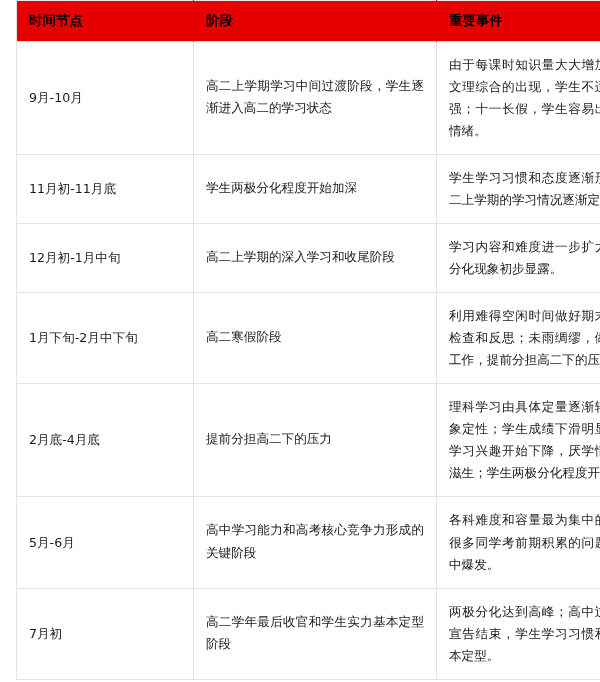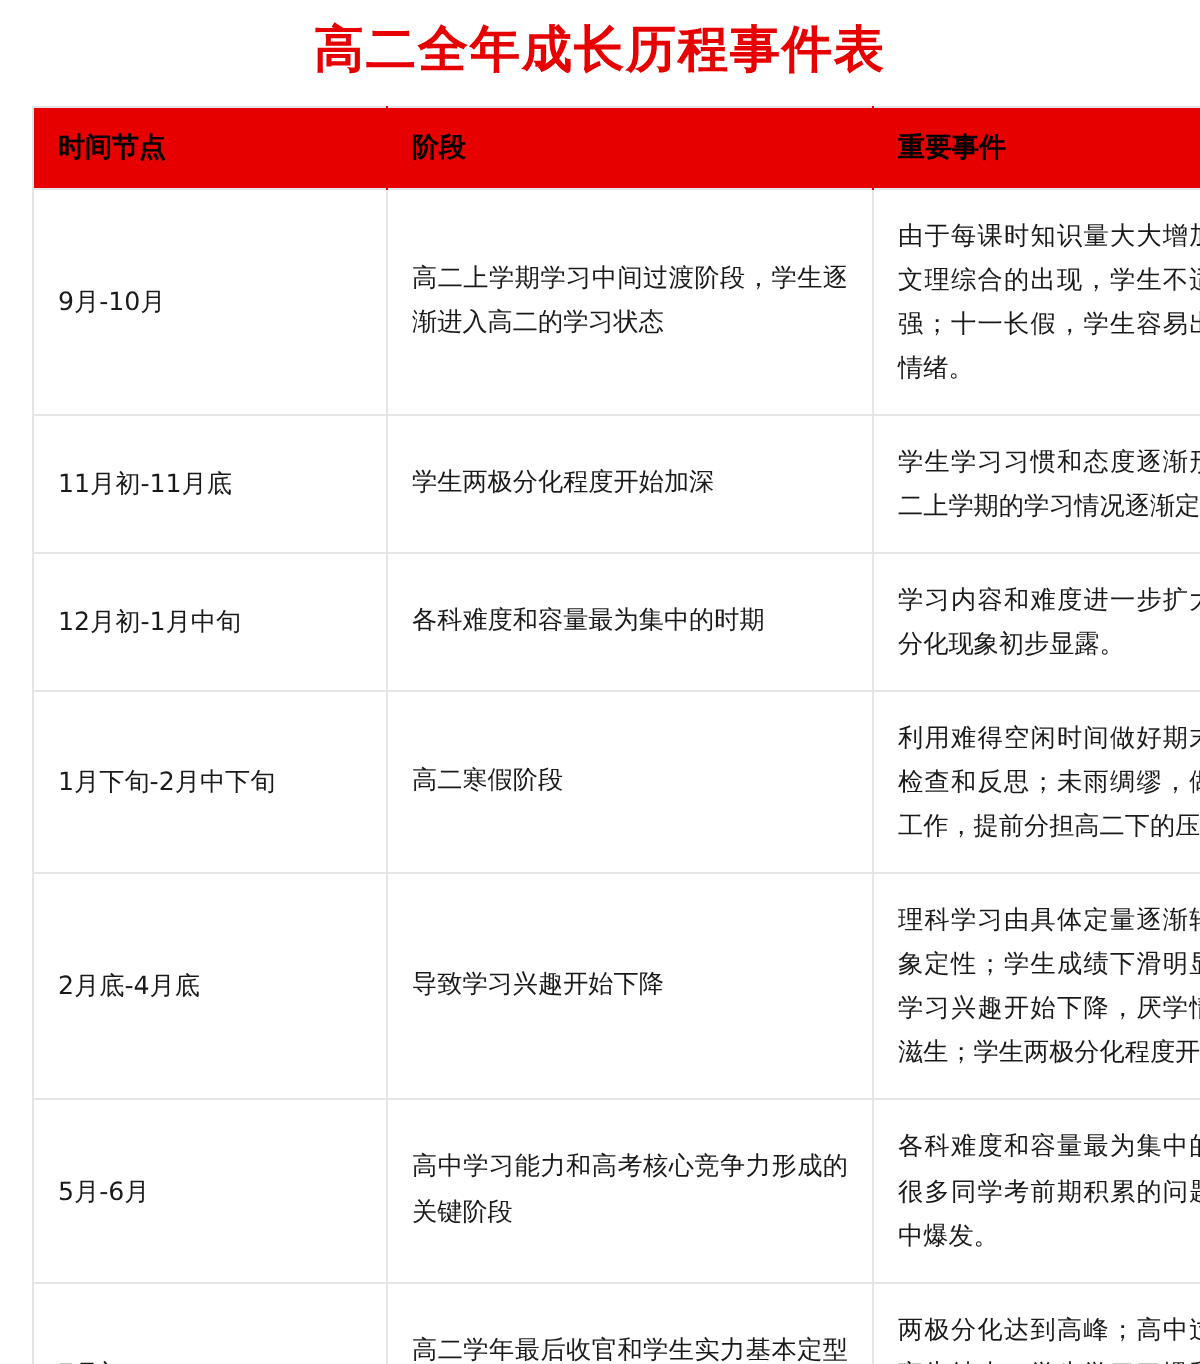--- a/index.html
+++ b/index.html
@@ -59,21 +59,20 @@
   table.grid td:last-child { border-right: none; }
   .col-time { width: 152px; }
   .col-stage { width: 218px; font-family: Liberation Mono, monospace; }
   .col-event { width: 198px; }
 </style>
 </head>
 <body>
 
 <div class="page">
 
-  <div class="title">高二全年成长历程事件表</div>
 
   <table class="grid">
     <thead>
       <tr>
         <th class="col-time">时间节点</th>
         <th class="col-stage">阶段</th>
         <th class="col-event">重要事件</th>
       </tr>
     </thead>
     <tbody>
@@ -82,31 +81,31 @@
         <td class="col-stage">高二上学期学习中间过渡阶段，学生逐渐进入高二的学习状态</td>
         <td class="col-event">由于每课时知识量大大增加，以及文理综合的出现，学生不适应感增强；十一长假，学生容易出现松懈情绪。</td>
       </tr>
       <tr>
         <td class="col-time">11月初-11月底</td>
         <td class="col-stage">学生两极分化程度开始加深</td>
         <td class="col-event">学生学习习惯和态度逐渐形成；高二上学期的学习情况逐渐定型。</td>
       </tr>
       <tr>
         <td class="col-time">12月初-1月中旬</td>
-        <td class="col-stage">各科难度和容量最为集中的时期</td>
+        <td class="col-stage">高二上学期的深入学习和收尾阶段</td>
         <td class="col-event">学习内容和难度进一步扩大，两极分化现象初步显露。</td>
       </tr>
       <tr>
         <td class="col-time">1月下旬-2月中下旬</td>
         <td class="col-stage">高二寒假阶段</td>
         <td class="col-event">利用难得空闲时间做好期末考试的检查和反思；未雨绸缪，做好预习工作，提前分担高二下的压力。</td>
       </tr>
       <tr>
         <td class="col-time">2月底-4月底</td>
-        <td class="col-stage">导致学习兴趣开始下降</td>
+        <td class="col-stage">提前分担高二下的压力</td>
         <td class="col-event">理科学习由具体定量逐渐转化为抽象定性；学生成绩下滑明显，导致学习兴趣开始下降，厌学情绪有所滋生；学生两极分化程度开始加深</td>
       </tr>
       <tr>
         <td class="col-time">5月-6月</td>
         <td class="col-stage">高中学习能力和高考核心竞争力形成的关键阶段</td>
         <td class="col-event">各科难度和容量最为集中的时期；很多同学考前期积累的问题开始集中爆发。</td>
       </tr>
       <tr>
         <td class="col-time">7月初</td>
         <td class="col-stage">高二学年最后收官和学生实力基本定型阶段</td>

